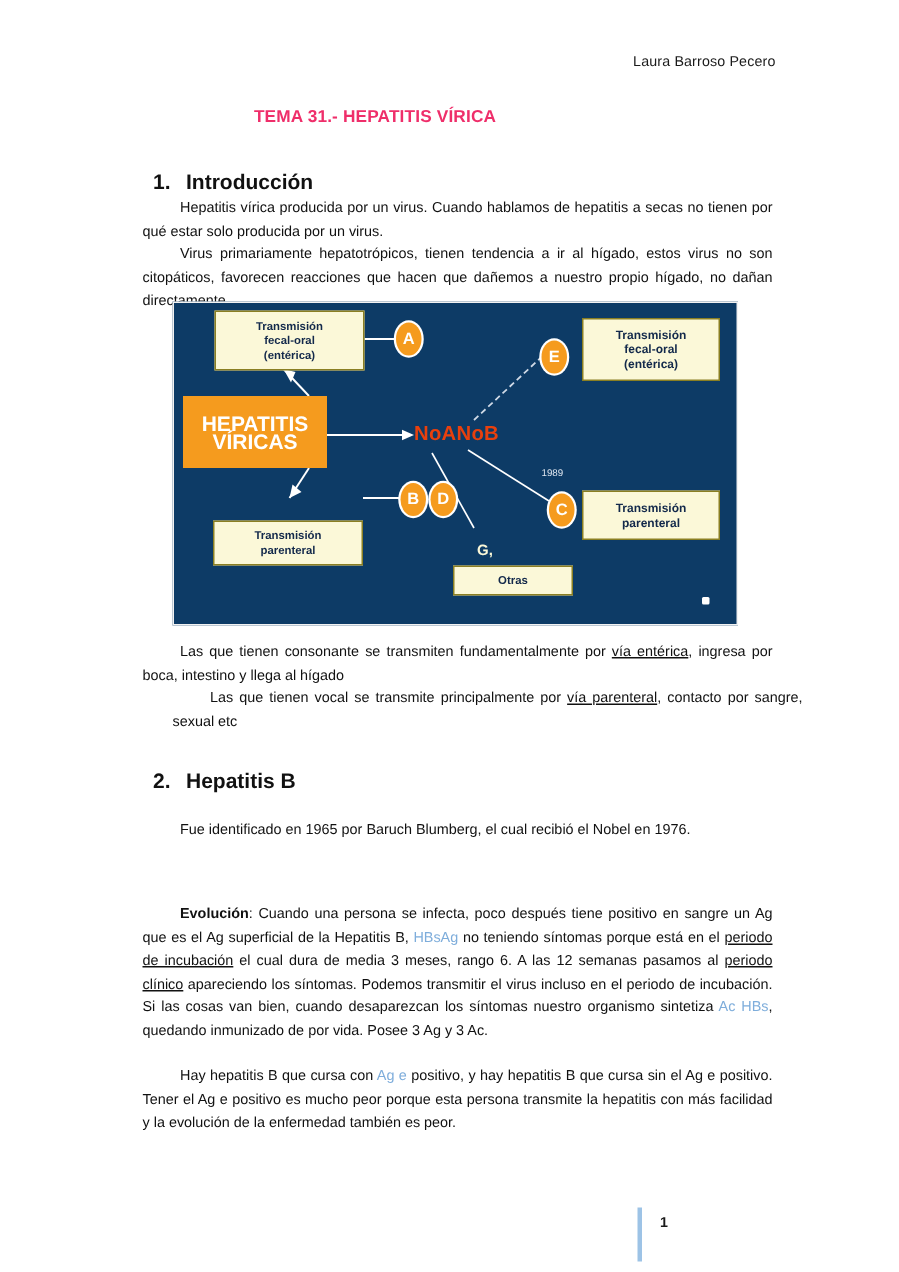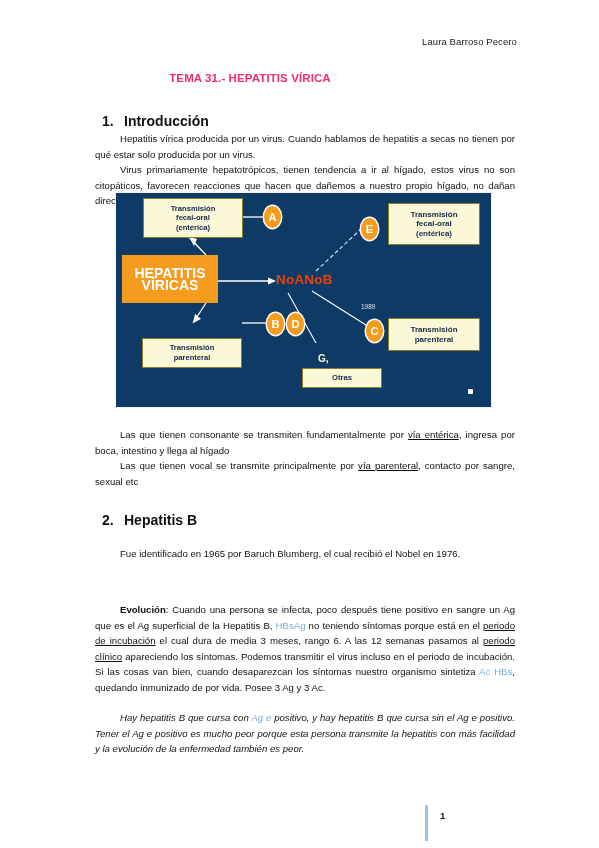--- a/index.html
+++ b/index.html
@@ -61,21 +61,21 @@
   }
   .u { text-decoration: underline; }
   .pink { color: #ef2e6a; }
   .lblue { color: #7eaddb; }
   .b { font-weight: bold; }
 
   
   .diagram {
     position: absolute;
     left: 115px;
-    top: 192px;
+    top: 201px;
     width: 375px;
     height: 214px;
     background: #0d3b66;
     border: 1px solid #f2f2f2;
     overflow: hidden;
   }
   .dg-box {
     position: absolute;
     background: #fbf8d8;
     border: 1px solid #8a7f22;
@@ -251,38 +251,38 @@
       <span>Otras</span>
     </div>
 
     <div class="dg-dot" style="left:352px; top:196px;"></div>
   </div>
 
   <div class="body-block" style="top:427px;">
     <p class="para"><span>Las que tienen consonante se transmiten fundamentalmente por </span><span class="u">vía entérica</span><span>, ingresa por boca, intestino y llega al hígado</span></p>
   </div>
 
-  <div class="body-block" style="top:458px;">
+  <div class="body-block" style="top:458px;margin-left:20px;">
     <p class="para"><span>Las que tienen vocal se transmite principalmente por </span><span class="u">vía parenteral</span><span>, contacto por sangre, sexual etc</span></p>
   </div>
 
   <div class="body-block heading" style="top:513px;">
     <span class="num">2.</span><span>Hepatitis B</span>
   </div>
 
 
   <div class="body-block" style="top:546px;">
     <p class="para">Fue identificado en 1965 por Baruch Blumberg, el cual recibió el Nobel en 1976.</p>
   </div>
 
 
   <div class="body-block" style="top:602px;">
     <p class="para"><span class="b">Evolución</span><span>: Cuando una persona se infecta, poco después tiene positivo en sangre un Ag que es el Ag superficial de la Hepatitis B, </span><span class="lblue">HBsAg</span><span> no teniendo síntomas porque está en el </span><span class="u">periodo de incubación</span><span> el cual dura de media 3 meses, rango 6. A las 12 semanas pasamos al </span><span class="u">periodo clínico</span><span> apareciendo los síntomas. Podemos transmitir el virus incluso en el periodo de incubación. Si las cosas van bien, cuando desaparezcan los síntomas nuestro organismo sintetiza </span><span class="lblue">Ac HBs</span><span>, quedando inmunizado de por vida. Posee 3 Ag y 3 Ac.</span></p>
   </div>
 
-  <div class="body-block" style="top:710px;font-style:italic;">
+  <div class="body-block" style="top:710px;">
     <p class="para"><span>Hay hepatitis B que cursa con </span><span class="lblue">Ag e</span><span> positivo, y hay hepatitis B que cursa sin el Ag e positivo. Tener el Ag e positivo es mucho peor porque esta persona transmite la hepatitis con más facilidad y la evolución de la enfermedad también es peor.</span></p>
   </div>
 
   <div class="side-bar"></div>
   <div class="page-num">1</div>
 
 </div>
 
 </body></html>

